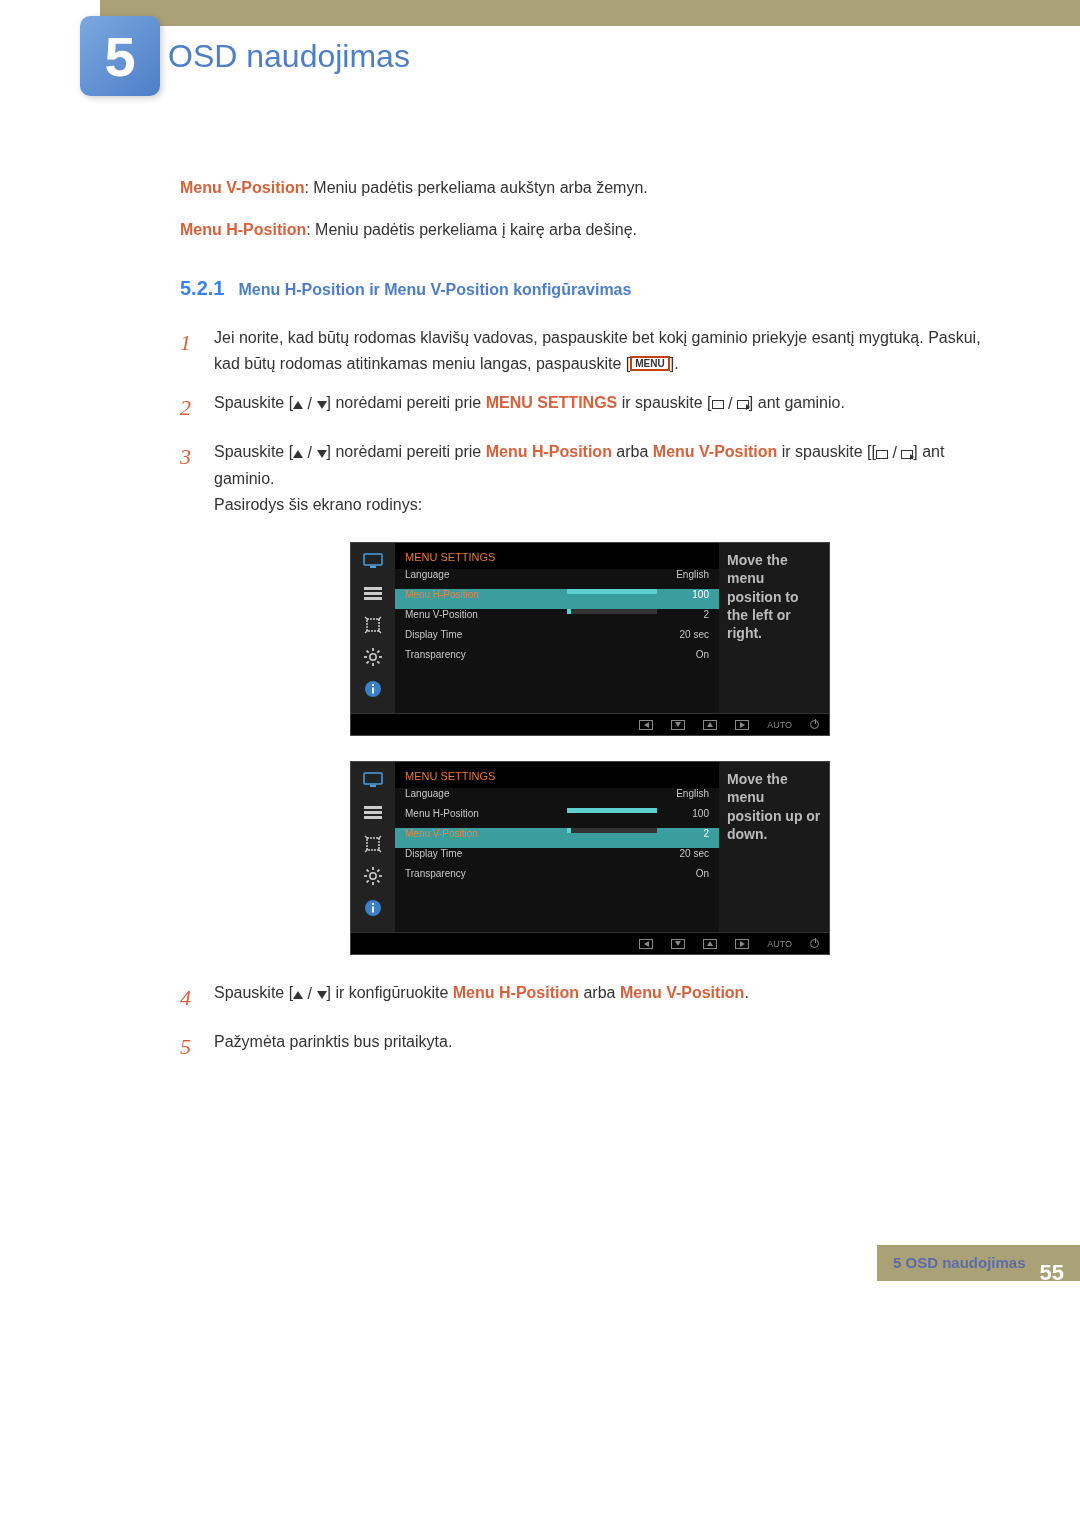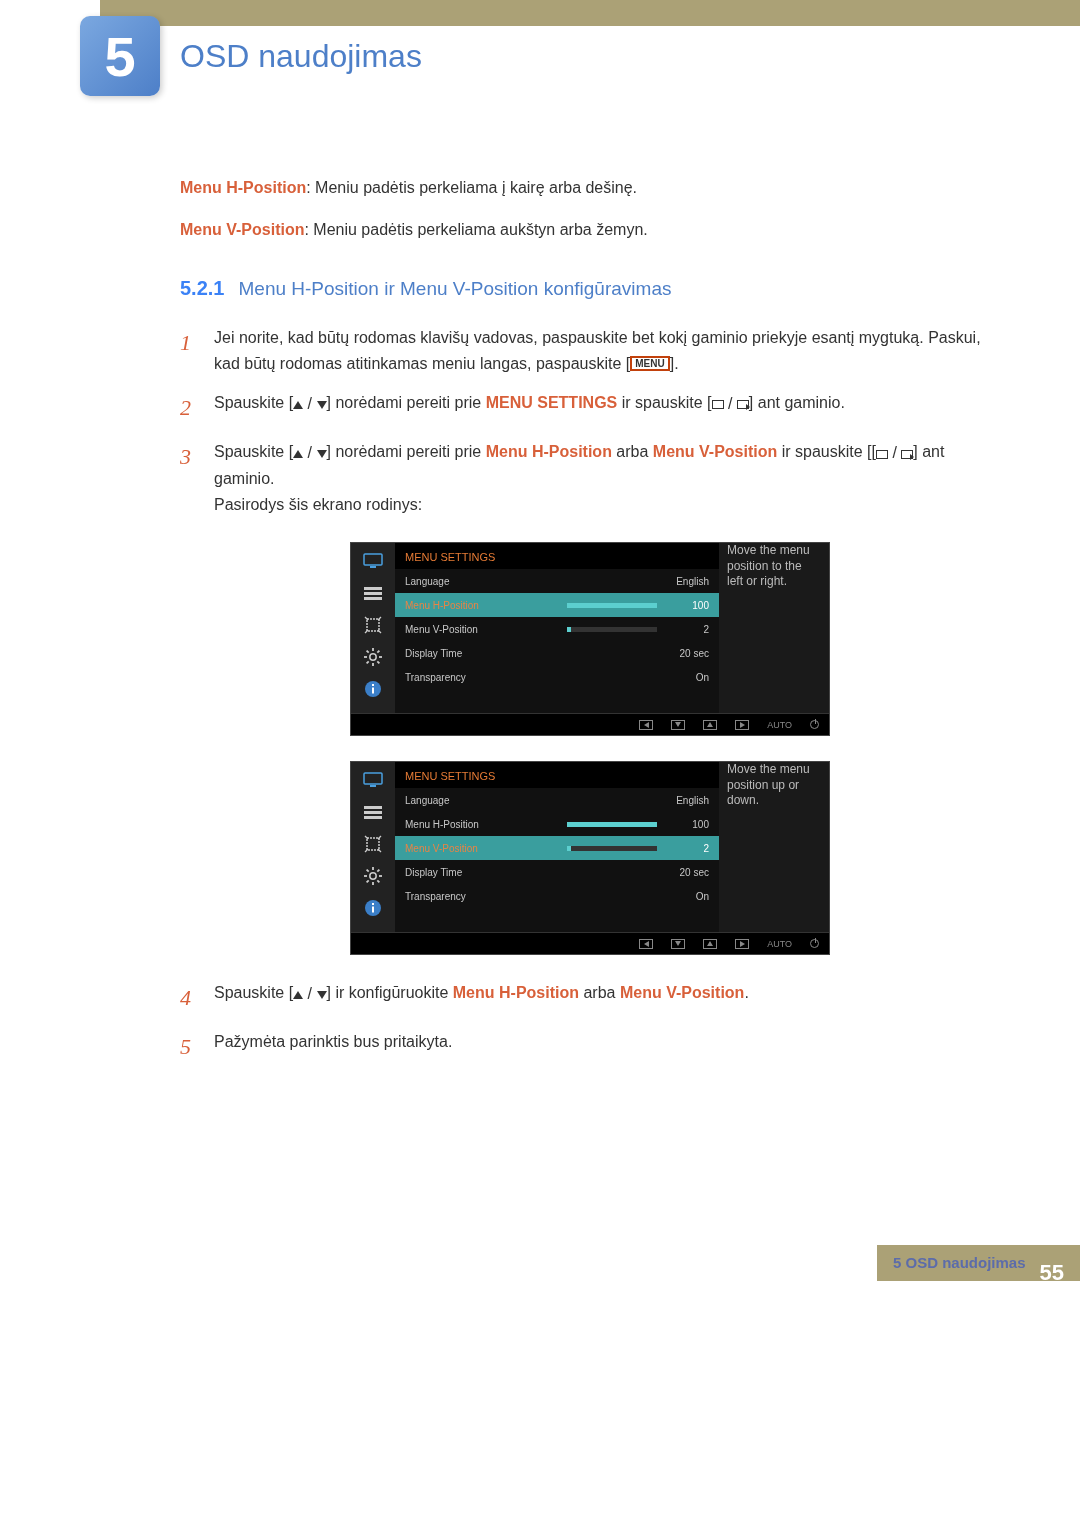--- a/index.html
+++ b/index.html
@@ -1,56 +1,56 @@
 <!DOCTYPE html>
 <html><head>
 <meta charset="utf-8">
 <style>
   * { margin:0; padding:0; box-sizing:border-box; }
   body { font-family:Arial,Helvetica,sans-serif; background:#fff; color:#333; width:1080px; }
   .top-bar { height:26px; background:#aba176; margin-left:100px; }
   .header { display:flex; align-items:center; padding:0 0 0 80px; margin-top:-10px; }
   .chapter-badge { width:80px; height:80px; background:linear-gradient(135deg,#7ba8e0 0%,#4d7fc8 100%); border-radius:10px; display:flex; align-items:center; justify-content:center; color:#fff; font-size:56px; font-weight:bold; box-shadow:2px 2px 6px rgba(0,0,0,0.2); }
-  .chapter-title { font-size:32px; color:#4d7fc8; margin-left:20px; font-weight:normal; }
+  .chapter-title { font-size:32px; color:#4d7fc8; margin-left:8px; font-weight:normal; }
   .content { padding:80px 90px 40px 90px; }
   .section-row { display:flex; align-items:baseline; margin-bottom:40px; }
   .section-num { font-size:28px; color:#4d7fc8; width:90px; font-weight:bold; flex-shrink:0; }
   .section-title { font-size:28px; color:#4d7fc8; font-weight:bold; }
   .para { margin-left:90px; font-size:16px; line-height:1.5; margin-bottom:18px; }
   .bold-term { color:#d8603a; font-weight:bold; }
   .subsection { display:flex; align-items:baseline; margin:35px 0 25px 90px; }
   .subsec-num { font-size:20px; color:#3b82f6; font-weight:bold; margin-right:14px; }
-  .subsec-title { font-size:19px; color:#4d7fc8; font-weight:normal; }
+  .subsec-title { font-size:16px; color:#4d7fc8; font-weight:bold; }
   .step { display:flex; margin-left:90px; margin-bottom:14px; font-size:16px; line-height:1.6; }
   .step-num { color:#d8603a; font-style:italic; font-size:22px; width:34px; flex-shrink:0; font-family:Georgia,serif; }
   .step-body { flex:1; }
   .orange { color:#d8603a; font-weight:bold; }
   .menu-chip { border:2px solid #c2410c; font-size:10px; padding:0 3px; font-weight:bold; vertical-align:middle; }
   .glyph-box { display:inline-block; vertical-align:middle; }
   .tri-u { display:inline-block; width:0; height:0; border-left:5px solid transparent; border-right:5px solid transparent; border-bottom:8px solid #333; vertical-align:middle; }
   .tri-d { display:inline-block; width:0; height:0; border-left:5px solid transparent; border-right:5px solid transparent; border-top:8px solid #333; vertical-align:middle; }
   .ico-rect { display:inline-block; width:12px; height:9px; border:1.5px solid #333; vertical-align:middle; }
   .ico-rect2 { display:inline-block; width:12px; height:9px; border:1.5px solid #333; vertical-align:middle; position:relative; }
   .ico-rect2::after { content:""; position:absolute; right:-2px; top:3px; width:0; height:0; border-top:3px solid transparent; border-bottom:3px solid transparent; border-left:4px solid #333; }
 
   .osd-wrap { margin:25px 0 25px 260px; }
   .osd-panel { width:480px; background:#1a1a1a; border:1px solid #444; display:flex; flex-direction:column; }
   .osd-body { display:flex; height:170px; }
   .osd-icons { width:44px; background:#222; display:flex; flex-direction:column; align-items:center; padding-top:8px; gap:12px; }
   .osd-icon { width:22px; height:20px; display:flex; align-items:center; justify-content:center; }
   .osd-main { flex:1; background:#111; padding:0; position:relative; }
   .osd-title { color:#e67b35; font-size:11px; padding:8px 10px 6px 10px; background:#000; }
-  .osd-row { display:flex; align-items:center; height:20px; padding:12px 10px; font-size:10px; color:#c8c8c8; }
+  .osd-row { display:flex; align-items:flex-start; height:20px; padding:0 10px; font-size:10px; color:#c8c8c8; }
   .osd-row-label { flex:1; }
   .osd-row-bar { width:90px; height:5px; background:#333; margin:0 8px; position:relative; }
   .osd-row-bar .fill { position:absolute; left:0; top:0; bottom:0; background:#5ccfcf; }
   .osd-row-val { width:44px; text-align:right; }
   .osd-row.sel { background:#3a9e9e; color:#e88445; }
   .osd-row.sel .osd-row-val { color:#fff; }
-  .osd-side { width:110px; padding:0 8px; font-size:12px; color:#bbb; line-height:1.3; background:#1a1a1a; }
+  .osd-side { width:110px; padding:8px 8px; font-size:14px; color:#bbb; line-height:1.3; background:#1a1a1a;font-weight:bold; }
   .osd-footer { height:22px; background:#000; display:flex; align-items:center; justify-content:flex-end; padding:0 10px; gap:18px; border-top:1px solid #333; font-size:9px; color:#888; }
   .fbtn { width:14px; height:10px; border:1px solid #888; display:flex; align-items:center; justify-content:center; }
   .ftri-l { width:0;height:0;border-top:3px solid transparent;border-bottom:3px solid transparent;border-right:5px solid #888; }
   .ftri-r { width:0;height:0;border-top:3px solid transparent;border-bottom:3px solid transparent;border-left:5px solid #888; }
   .ftri-u { width:0;height:0;border-left:3px solid transparent;border-right:3px solid transparent;border-bottom:5px solid #888; }
   .ftri-d { width:0;height:0;border-left:3px solid transparent;border-right:3px solid transparent;border-top:5px solid #888; }
   .fpower { width:9px;height:9px;border:1px solid #888;border-radius:50%;position:relative; }
   .fpower::after{content:"";position:absolute;left:4px;top:-2px;width:1px;height:5px;background:#888;}
 
   .footer { position:relative; margin-top:120px; height:42px;padding-left:44px; }
@@ -67,24 +67,24 @@
 
 <div class="header">
   <div class="chapter-badge">5</div>
   <div class="chapter-title">OSD naudojimas</div>
 </div>
 
 <div class="content">
 
 
   <p class="para">
-    <span class="bold-term">Menu H-Position</span><span>: Meniu padėtis perkeliama į kairę arba dešinę.</span>
+    <span class="bold-term">Menu V-Position</span><span>: Meniu padėtis perkeliama aukštyn arba žemyn.</span>
   </p>
   <p class="para">
-    <span class="bold-term">Menu V-Position</span><span>: Meniu padėtis perkeliama aukštyn arba žemyn.</span>
+    <span class="bold-term">Menu H-Position</span><span>: Meniu padėtis perkeliama į kairę arba dešinę.</span>
   </p>
 
   <div class="subsection">
     <span class="subsec-num">5.2.1</span>
     <span class="subsec-title">Menu H-Position ir Menu V-Position konfigūravimas</span>
   </div>
 
   <div class="step">
     <div class="step-num">1</div>
     <div class="step-body">

